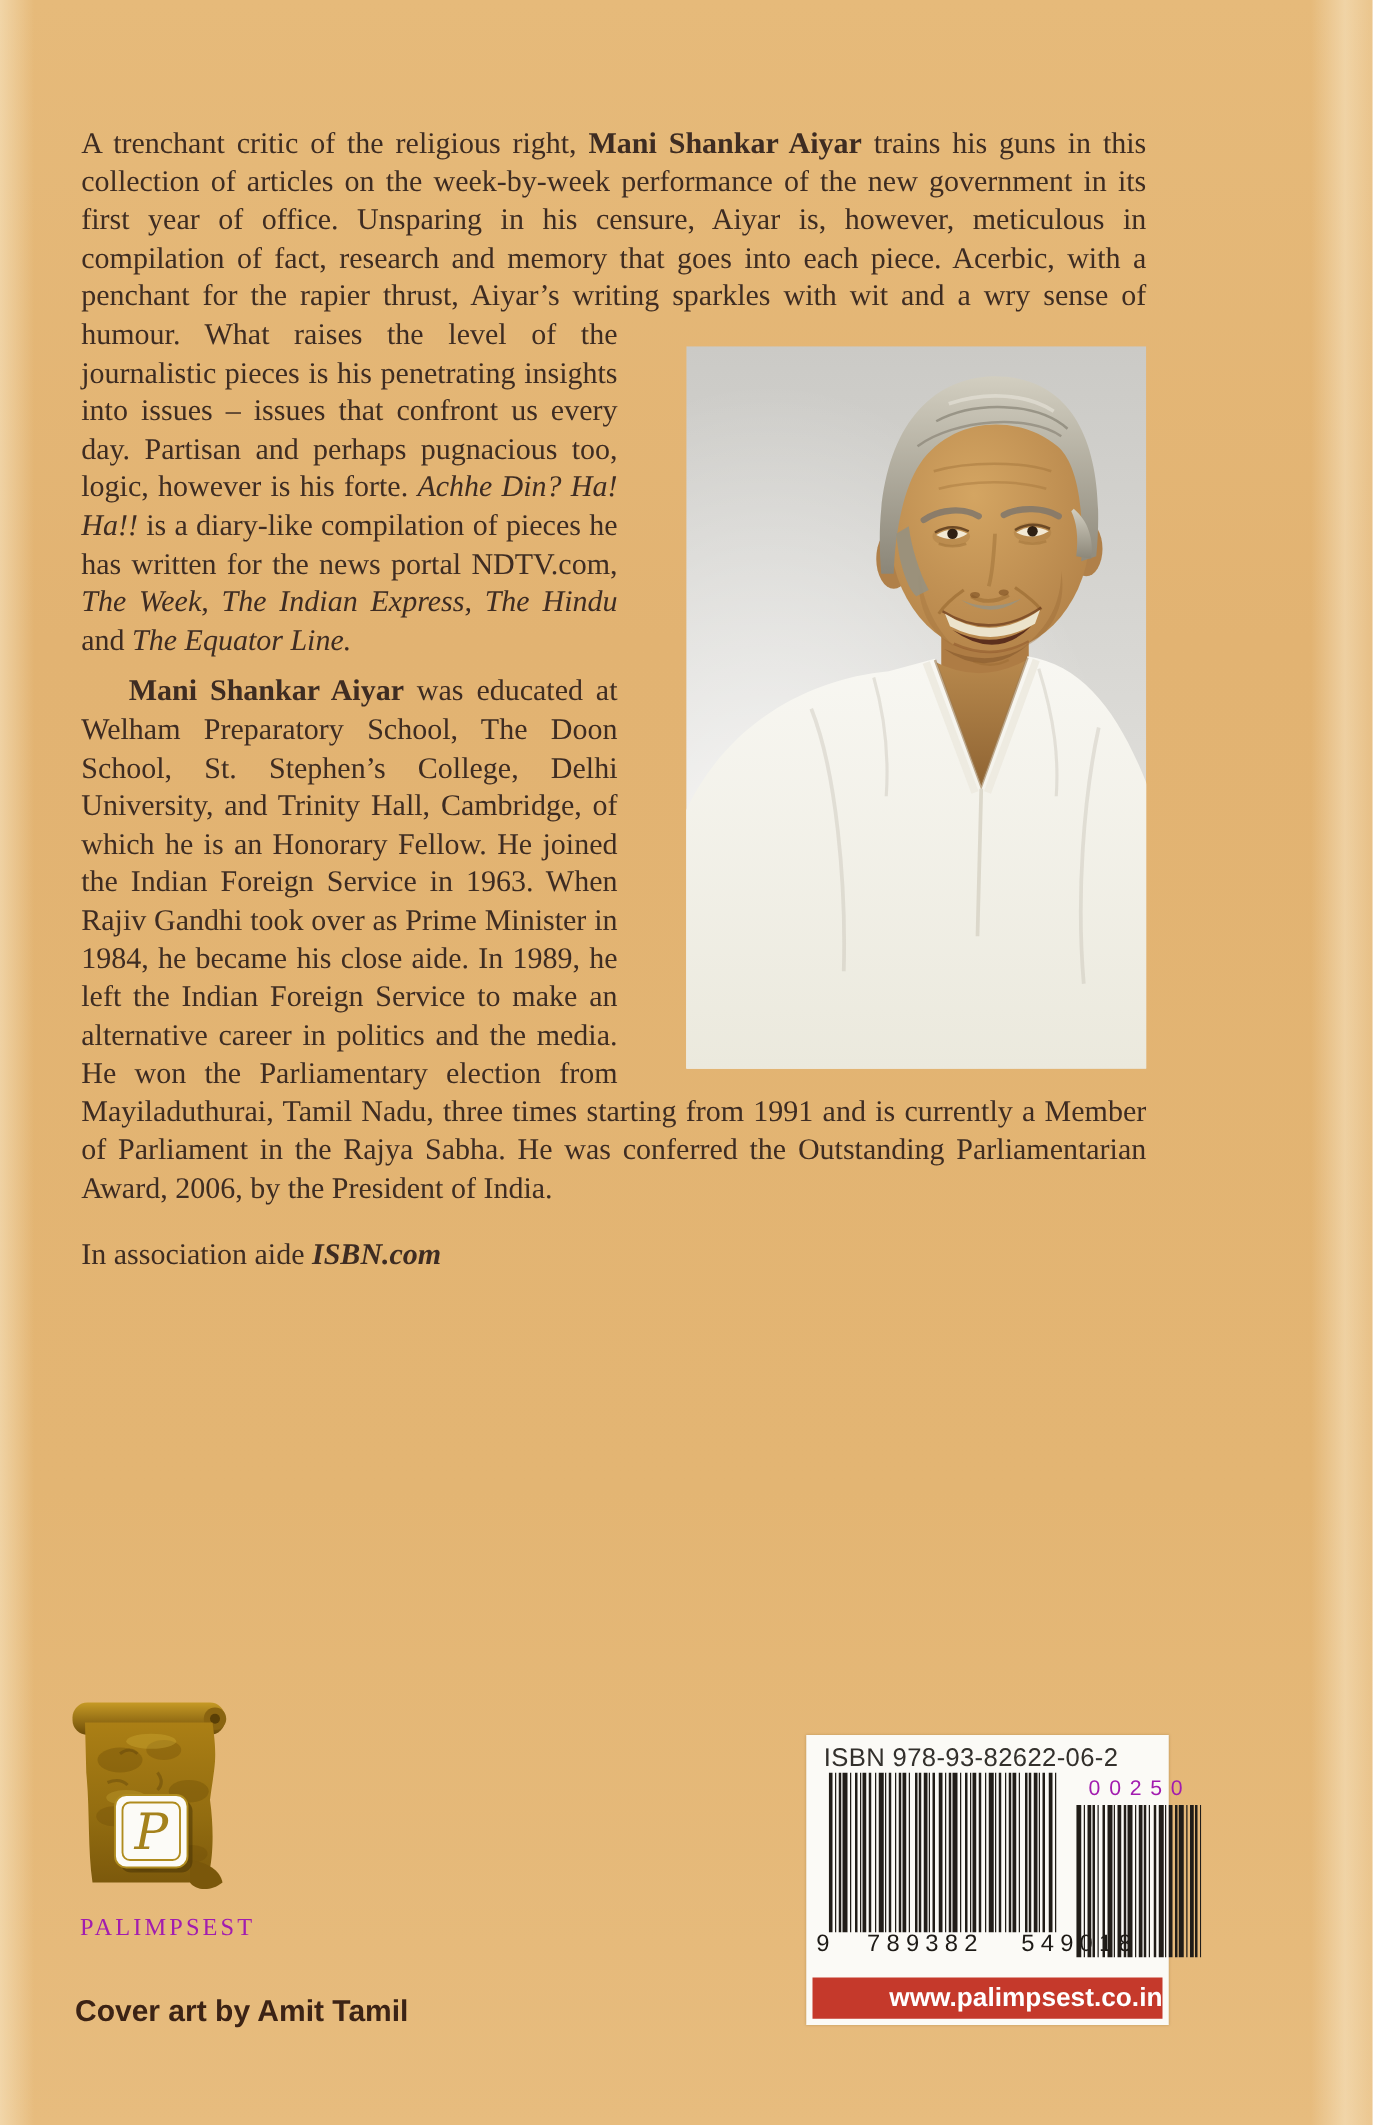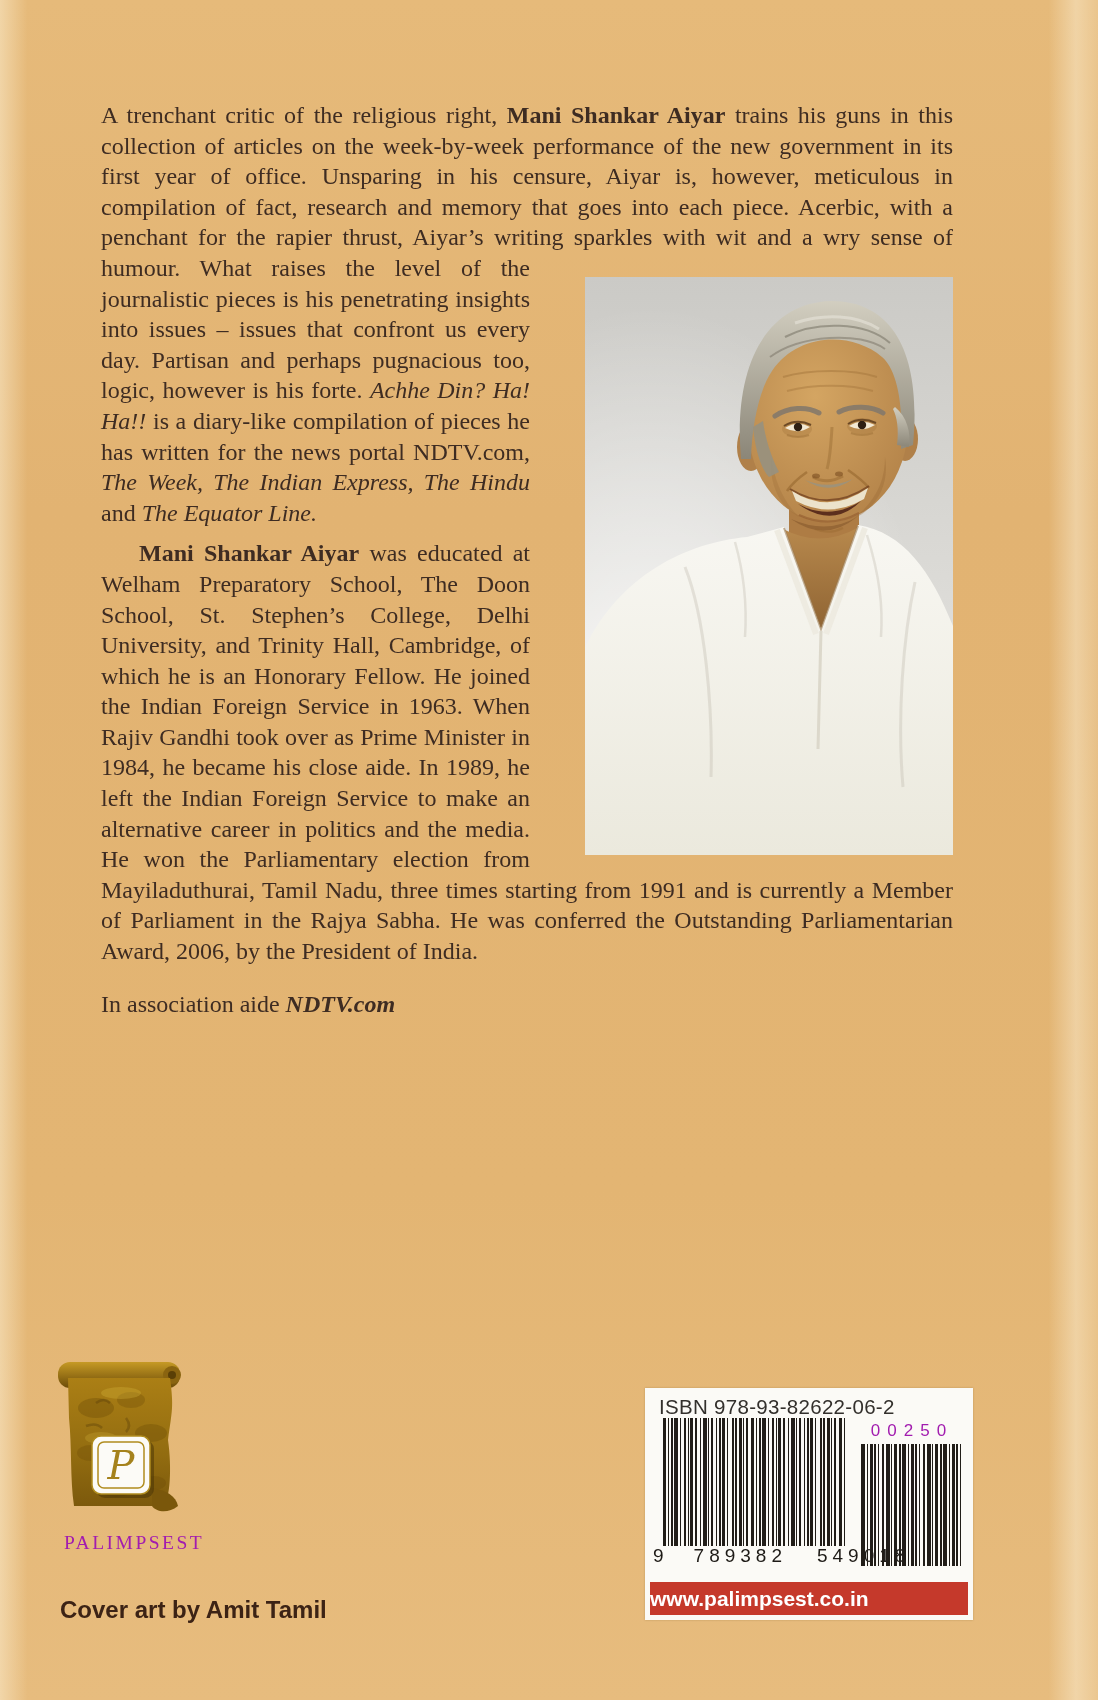--- a/index.html
+++ b/index.html
@@ -5,21 +5,21 @@
   html,body{margin:0;padding:0;}
   body{
     width:1098px;height:1700px;position:relative;overflow:hidden;
     font-family:"Liberation Serif",serif;
     background:
       linear-gradient(90deg, rgba(255,246,222,.45) 0%, rgba(255,246,222,0) 2.5%, rgba(255,246,222,0) 95.5%, rgba(255,247,226,.42) 98%, rgba(255,247,226,.18) 100%),
       linear-gradient(180deg,#e6ba7a 0%,#e2b372 30%,#e3b573 70%,#e7bc7e 100%);
   }
   .cover-text{
     position:absolute;left:65px;top:100px;width:852px;
-    color:#3e2c22;font-size:24px;line-height:30.6px;text-align:justify;margin-left:36px;
+    color:#3e2c22;font-size:24px;line-height:30.6px;text-align:justify;
   }
   .cover-text p{margin:0;}
   .cover-text p.para2{margin-top:10px;text-indent:38px;}
   .cover-text p.assoc{margin-top:22px;text-align:left;text-indent:0;}
   .b{font-weight:bold;}
   .i{font-style:italic;}
   .photo-float{
     float:right;width:368px;height:578px;
     margin:24px 0 14px 55px;
   }
@@ -30,21 +30,21 @@
     position:absolute;left:64px;top:1532px;
     font-family:"Liberation Serif",serif;font-size:19.5px;letter-spacing:2.5px;
     color:#a21caf;
   }
   .cover-credit{
     position:absolute;left:60px;top:1596px;
     font-family:"Liberation Sans",sans-serif;font-weight:600;font-size:24px;
     color:#3c2315;
   }
   .barcode-label{
-    position:absolute;left:645px;top:1388px;width:328px;height:232px;
+    position:absolute;left:645px;top:1388px;width:290px;height:232px;
     background:#fbfaf6;box-shadow:0 0 2px rgba(120,90,40,.35);
   }
   .isbn-text{
     position:absolute;left:14px;top:7px;
     font-family:"Liberation Sans",sans-serif;font-size:20.5px;color:#33302c;
     letter-spacing:.3px;white-space:nowrap;
   }
   .ean-bars{position:absolute;left:18px;top:30px;width:184px;height:128px;}
   .ean-digits{
     position:absolute;left:8px;top:157px;width:206px;
@@ -52,21 +52,21 @@
     font-family:"Liberation Sans",sans-serif;font-size:19px;color:#1d1a16;
   }
   .ean-digits .grp{letter-spacing:5px;margin-left:30px;}
   .addon-digits{
     position:absolute;left:216px;top:33px;width:102px;text-align:center;
     font-family:"Liberation Sans",sans-serif;font-size:17px;color:#a21caf;letter-spacing:7px;
   }
   .addon-bars{position:absolute;left:216px;top:56px;width:100px;height:122px;}
   .website-strip{
     position:absolute;left:5px;right:5px;bottom:5px;height:33px;
-    background:#c5392b;color:#ffffff;text-align:left;line-height:33px;
+    background:#c5392b;color:#ffffff;text-align:right;line-height:33px;
     font-family:"Liberation Sans",sans-serif;font-weight:bold;font-size:21px;
   }
 </style>
 </head>
 <body>
 
 <div class="cover-text">
   <p class="para1"><span><span>A trenchant critic of the religious right, </span><span class="b">Mani Shankar Aiyar</span><span> trains his guns in this collection of articles on the week-by-week performance of the new government in its first year of office. Unsparing in his censure, Aiyar is, however, meticulous in compilation of fact, research and memory that goes into each piece. Acerbic, with a penchant for the rapier thrust, Aiyar’s writing sparkles with wit and a wry sense of humour. What raises the level </span></span><span class="photo-float">
         <svg viewBox="0 0 368 578" xmlns="http://www.w3.org/2000/svg">
     <defs>
@@ -143,21 +143,21 @@
     <path d="M263 193 C273 200 280 206 284 211" stroke="#96672f" stroke-width="2.5" opacity=".6" fill="none"></path>
     <path d="M220 203 Q243 213 268 202 Q244 219 220 203 Z" fill="#9a937f" opacity=".85"></path>
     <path d="M205 212 Q244 236 284 209" stroke="#6b3a1c" stroke-width="2" opacity=".7" fill="none"></path>
     <path d="M207 214 Q244 238 283 211 L279 222 Q245 242 211 224 Z" fill="#ece3cb"></path>
     <path d="M213 227 Q245 244 276 224 Q248 252 213 227 Z" fill="#5c2f1d"></path>
     <path d="M214 238 Q245 252 274 236" stroke="#8a5127" stroke-width="2" opacity=".5" fill="none"></path>
     <path d="M230 252 Q244 258 258 251" stroke="#96672f" stroke-width="2" opacity=".4" fill="none"></path>
   </svg>
       </span><span><span>of the journalistic pieces is his penetrating insights into issues – issues that confront us every day. Partisan and perhaps pugnacious too, logic, however is his forte. </span><span class="i">Achhe Din? Ha! Ha!!</span><span> is a diary-like compilation of pieces he has written for the news portal NDTV.com, </span><span class="i">The Week, The Indian Express, The Hindu</span><span> and </span><span class="i">The Equator Line.</span></span></p>
   <p class="para2"><span class="b">Mani Shankar Aiyar</span><span> was educated at Welham Preparatory School, The Doon School, St. Stephen’s College, Delhi University, and Trinity Hall, Cambridge, of which he is an Honorary Fellow. He joined the Indian Foreign Service in 1963. When Rajiv Gandhi took over as Prime Minister in 1984, he became his close aide. In 1989, he left the Indian Foreign Service to make an alternative career in politics and the media. He won the Parliamentary election from Mayiladuthurai, Tamil Nadu, three times starting from 1991 and is currently a Member of Parliament in the Rajya Sabha. He was conferred the Outstanding Parliamentarian Award, 2006, by the President of India.</span></p>
-  <p class="assoc"><span>In association aide </span><span class="b i">NDTV.com</span></p>
+  <p class="assoc"><span>In association aide </span><span class="b i">ISBN.com</span></p>
 </div>
 
 <div class="logo-block">
   <svg width="142" height="172" viewBox="0 0 142 172" xmlns="http://www.w3.org/2000/svg">
     <defs>
       <linearGradient id="rollg" x1="0" y1="0" x2="0" y2="1">
         <stop offset="0" stop-color="#c69a25"></stop>
           <stop offset="1" stop-color="#6d4c08"></stop>
       </linearGradient>
       <linearGradient id="bodyg" x1="0" y1="0" x2="0" y2="1">

